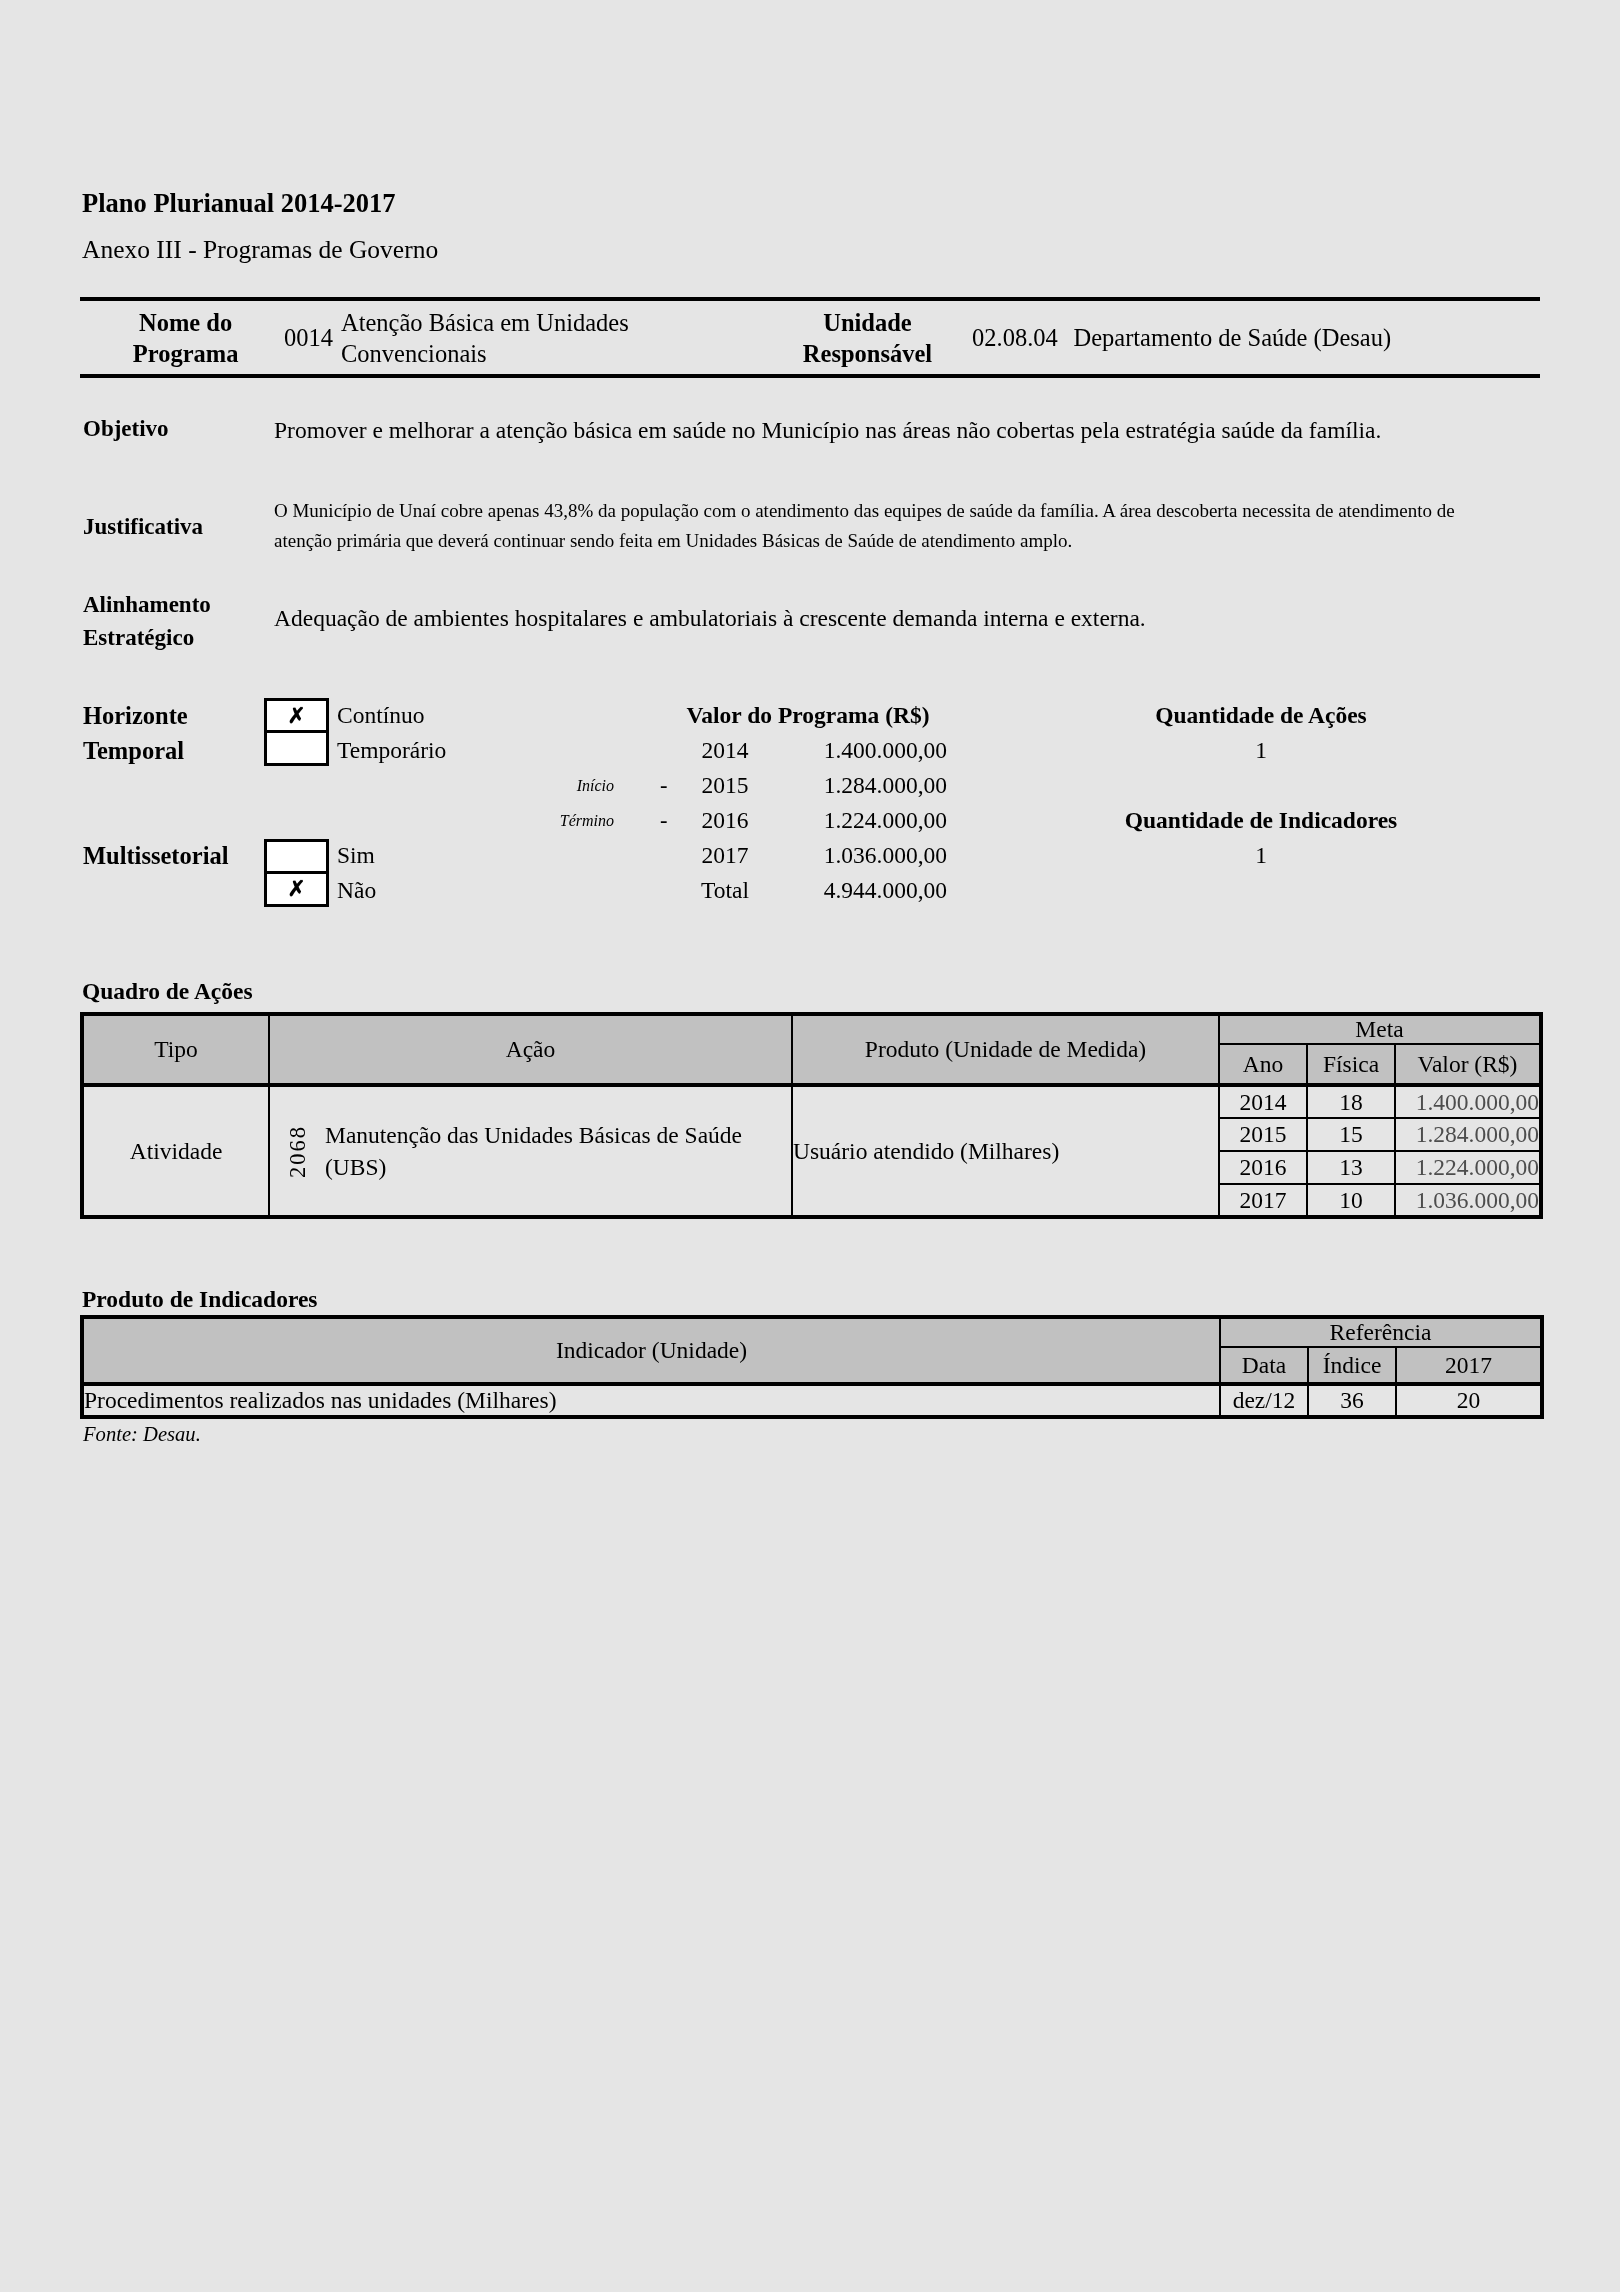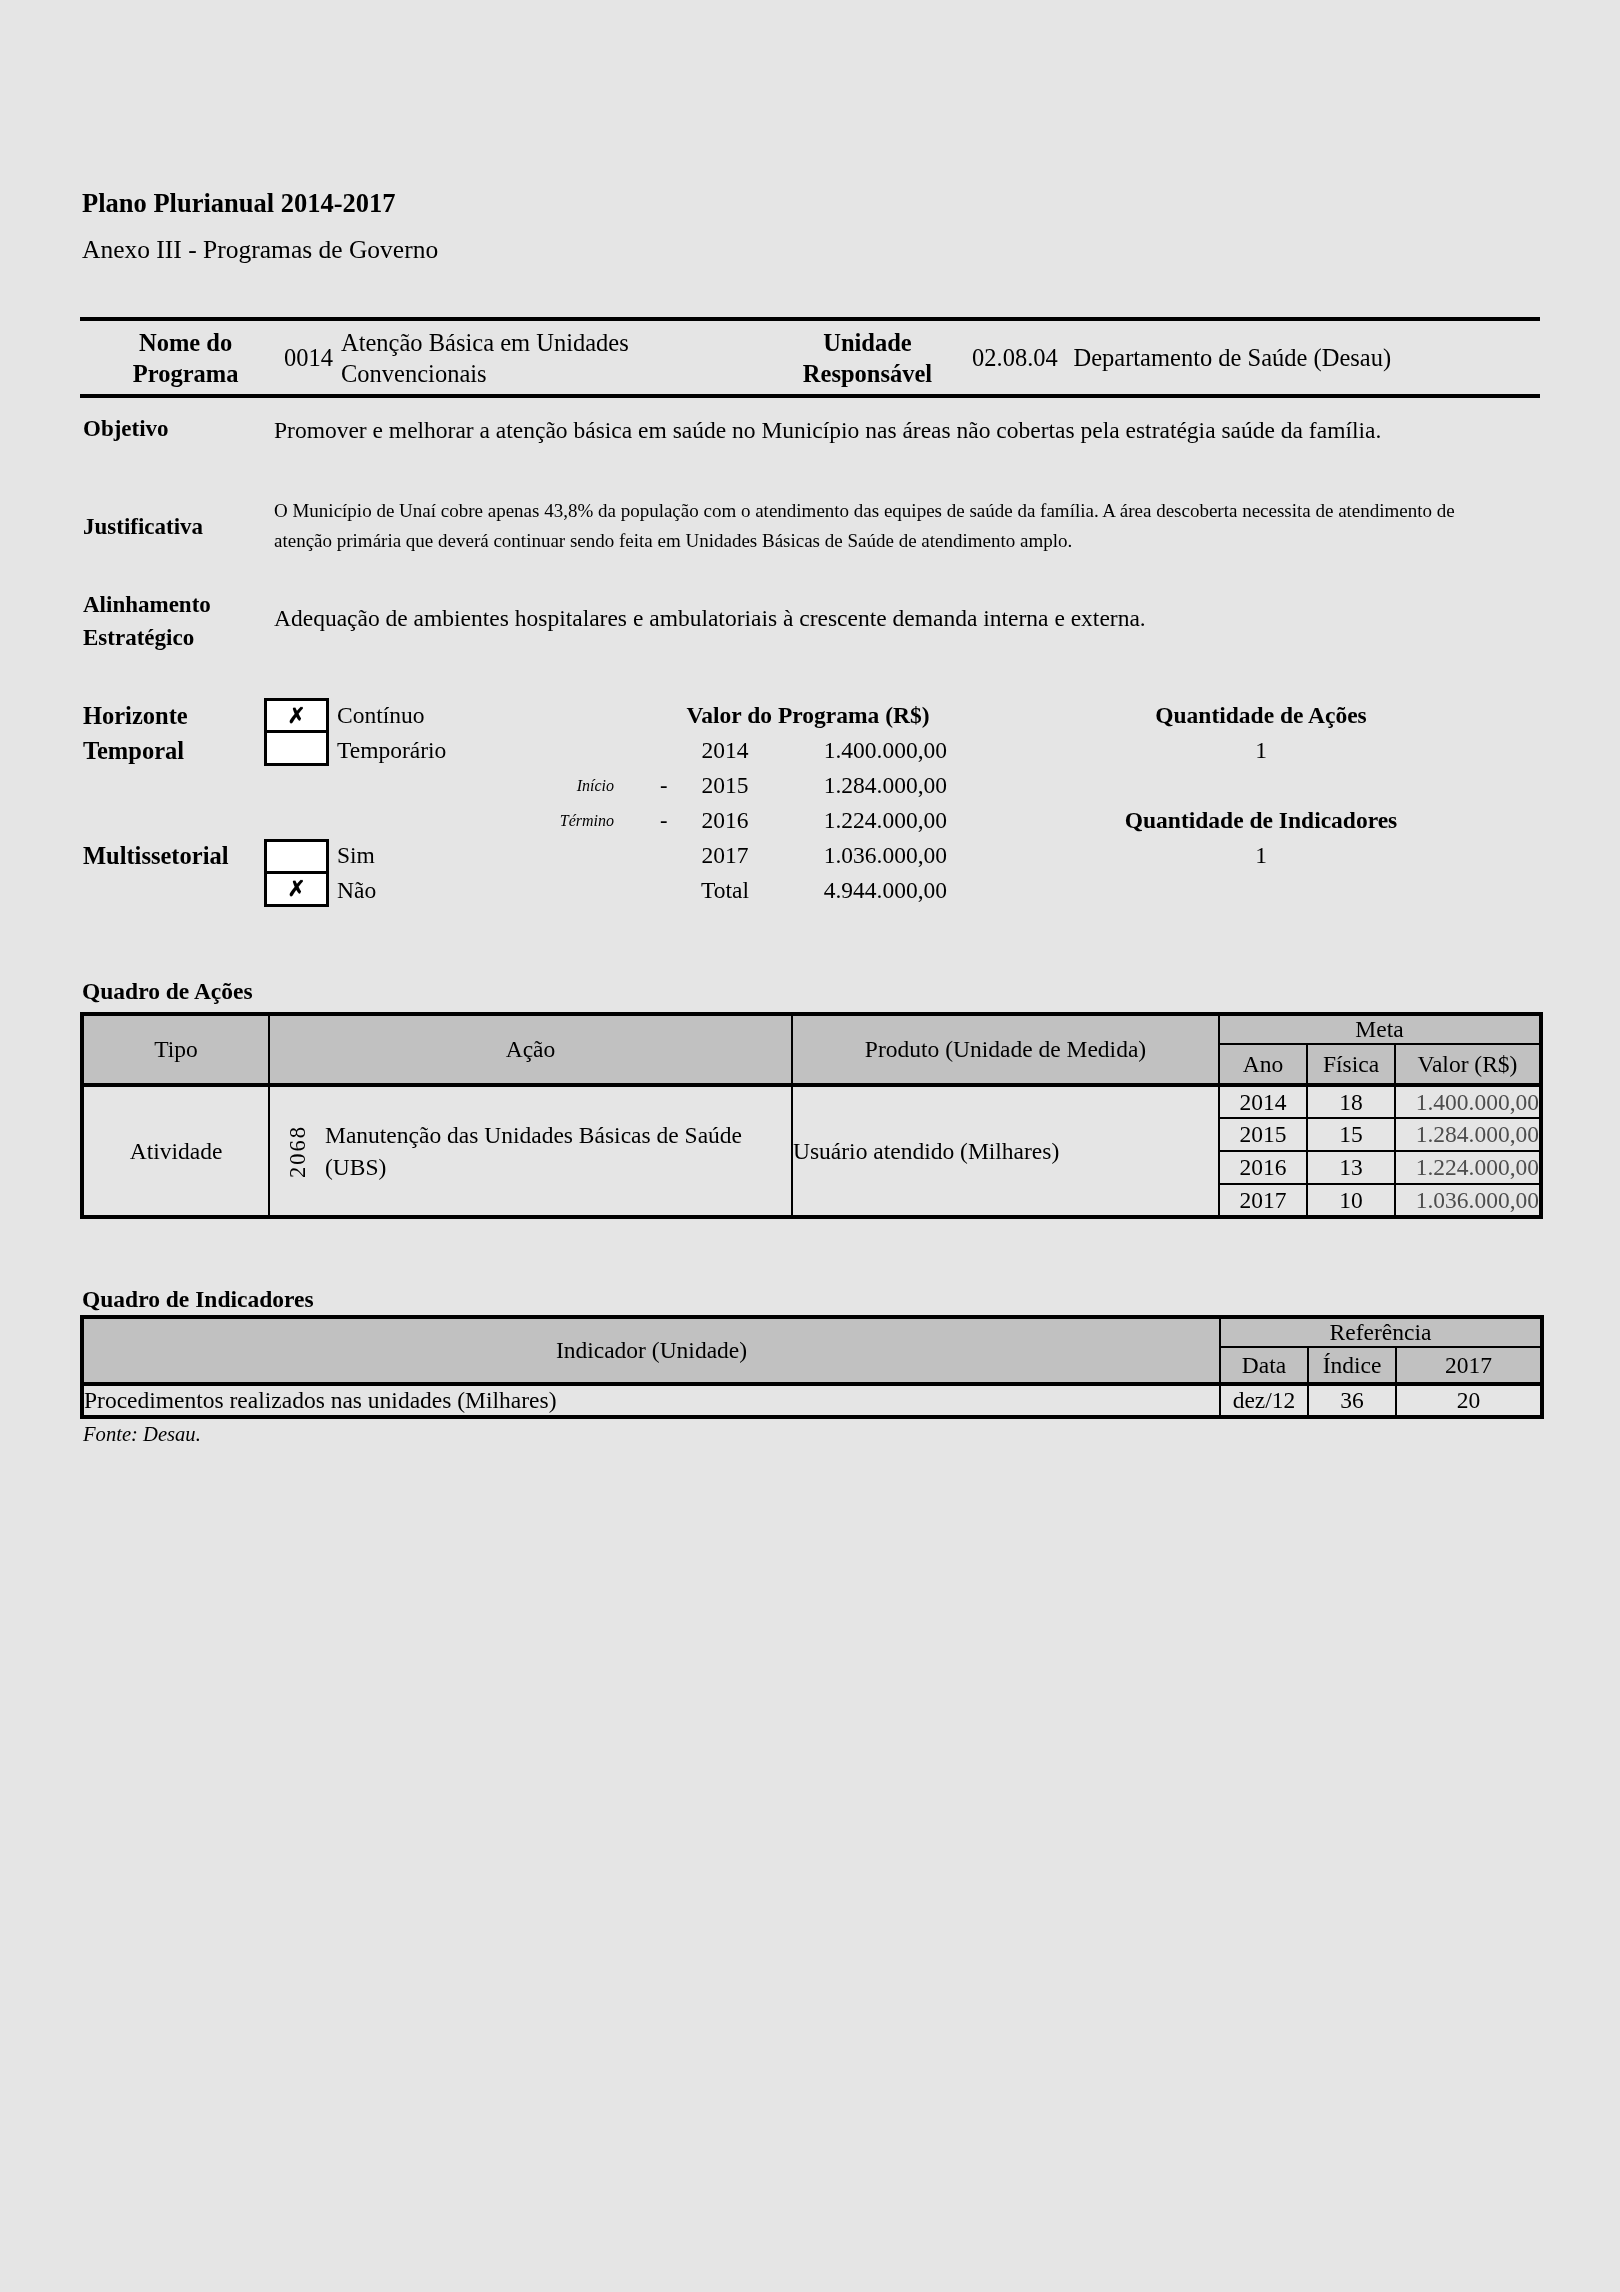--- a/index.html
+++ b/index.html
@@ -13,21 +13,21 @@
   }
   .abs{position:absolute;}
 
   
   .doc-title{left:82px;top:188px;font-size:26.5px;font-weight:bold;}
   .doc-subtitle{left:82px;top:235px;font-size:25.5px;}
 
   
   .band{
     left:80px;top:297px;width:1460px;height:73px;
-    border-top:4.9px solid #000;border-bottom:4.9px solid #000;margin-top:20px;
+    border-top:4.9px solid #000;border-bottom:4.9px solid #000;
   }
   .band-inner{position:absolute;top:0;left:0;width:100%;height:100%;}
   .band .cell{position:absolute;top:0;height:100%;display:flex;align-items:center;}
   .b-name-label{left:17.6px;width:176px;justify-content:center;text-align:center;font-weight:bold;font-size:24.5px;line-height:31px;}
   .b-code{left:194px;width:69px;justify-content:center;font-size:24.5px;}
   .b-name{left:261px;width:323px;font-size:24.5px;line-height:31px;}
   .b-unit-label{left:704px;width:167px;justify-content:center;text-align:center;font-weight:bold;font-size:24.5px;line-height:31px;}
   .b-unit{left:892px;width:549px;font-size:24.5px;}
   .b-unit .ucode{margin-right:15.7px;}
 
@@ -240,21 +240,21 @@
       <td class="money">1.224.000,00</td>
     </tr>
     <tr class="br">
       <td class="center">2017</td>
       <td class="center">10</td>
       <td class="money">1.036.000,00</td>
     </tr>
   </tbody>
     </table>
 
-  <div class="abs tbl-title ind-title">Quadro de Indicadores</div>
+  <div class="abs tbl-title ind-title">Produto de Indicadores</div>
 
   <table class="abs doc ind-tbl">
     <colgroup>
       <col style="width:1138px">
         <col style="width:88px">
         <col style="width:88px">
         <col style="width:146px">
     </colgroup>
     <tbody>
         <tr class="r1">

